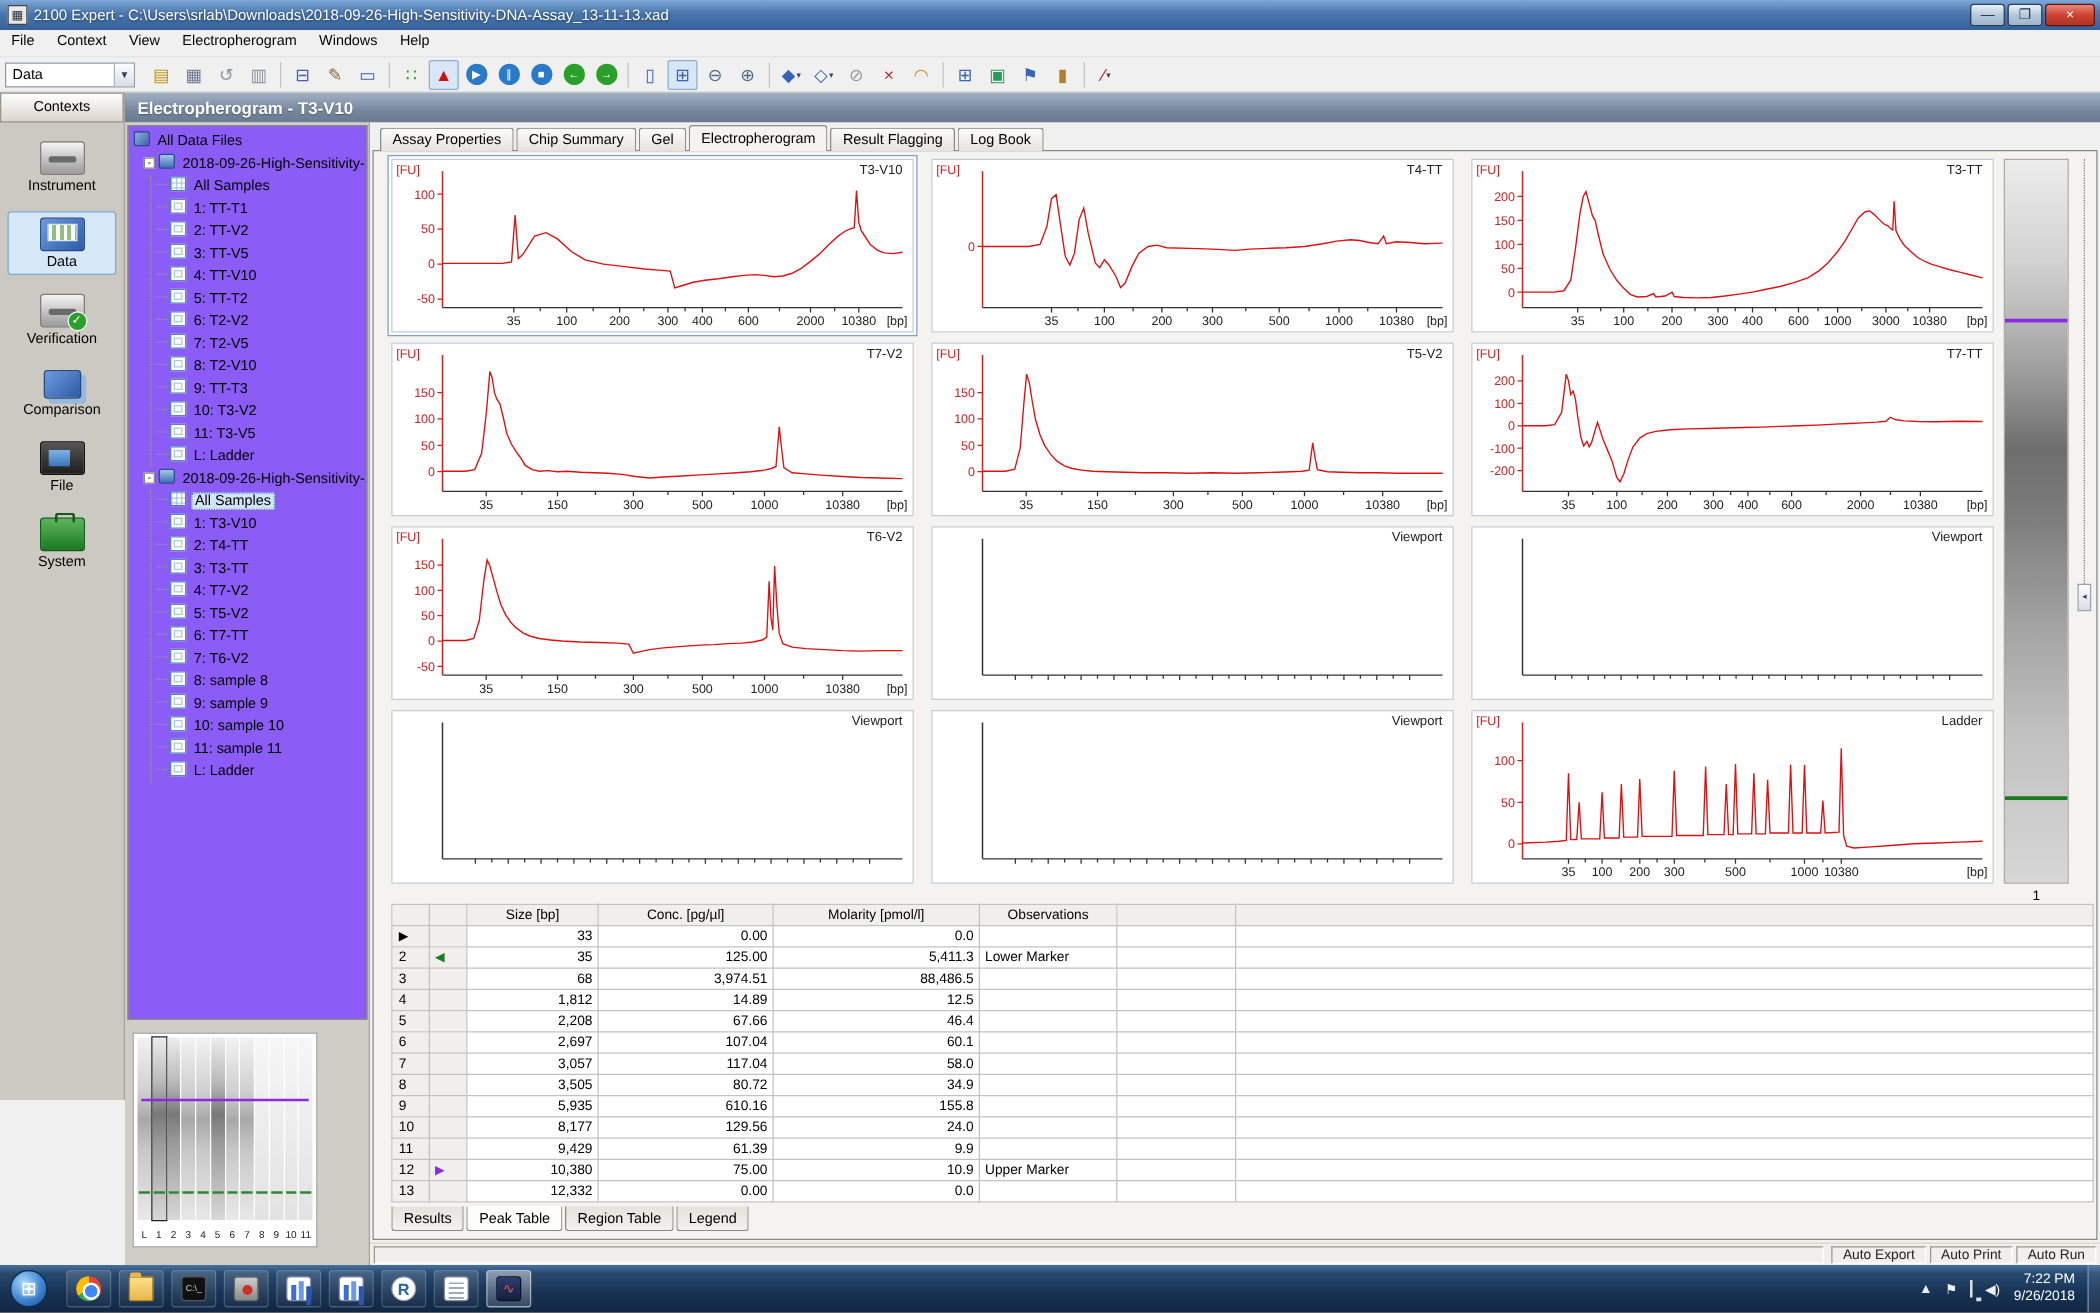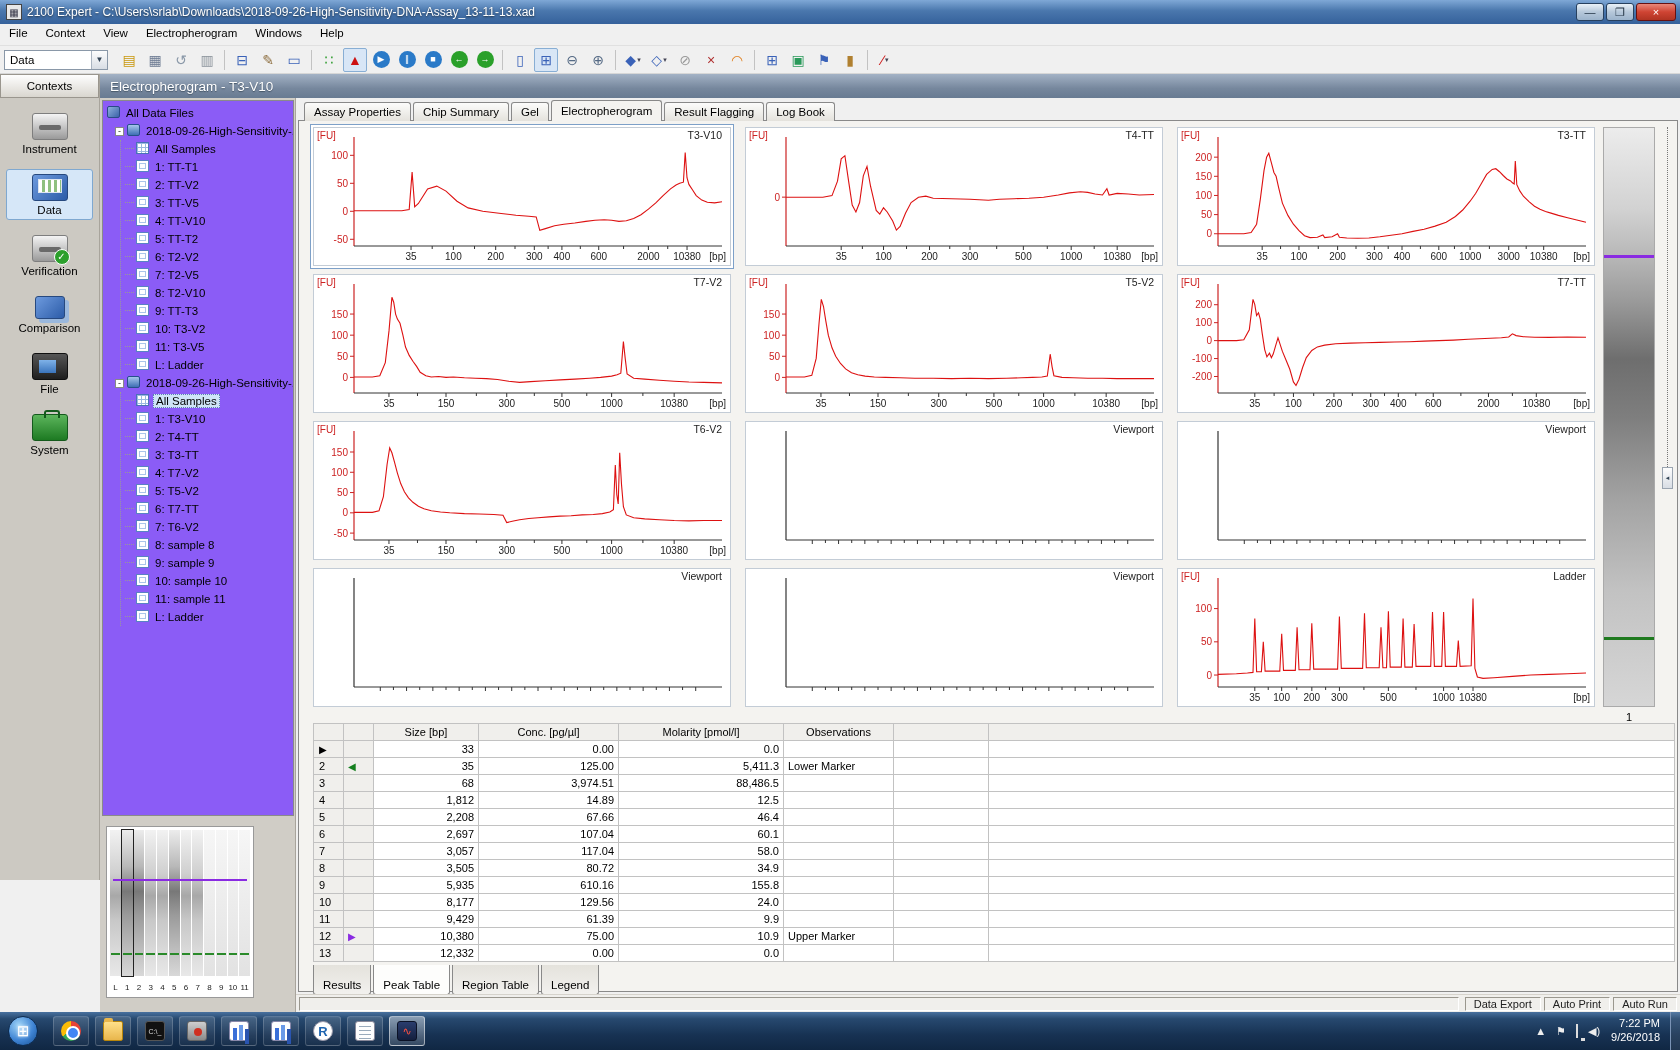--- a/index.html
+++ b/index.html
@@ -29,21 +29,21 @@
   .tb-btn{width:24px;height:24px;margin:0 1px;border:1px solid transparent;border-radius:2px;
     display:flex;align-items:center;justify-content:center;position:relative;}
   .tb-btn.pressed{background:#d8e6f6;border-color:#88aed4;}
   .tb-g{font-size:14px;line-height:1;}
   .tb-g.circle{width:17px;height:17px;border-radius:50%;font-size:9px;display:flex;align-items:center;justify-content:center;color:#fff;}
   .tb-dd{font-size:7px;color:#445;margin-left:1px;}
   .tb-sep{width:1px;height:20px;background:#c2c2c2;margin:0 4px;}
   
   .mdi-header{position:absolute;left:100px;top:74px;width:1580px;height:24px;
     background:linear-gradient(#a3b2c5,#76879d 60%,#687b92);display:flex;align-items:center;
-    color:#fff;font-weight:normal;font-size:13.5px;padding-left:10px;text-shadow:0 1px 1px #456;}
+    color:#fff;font-weight:bold;font-size:13.5px;padding-left:10px;text-shadow:0 1px 1px #456;}
   
   .sidebar{position:absolute;left:0;top:74px;width:100px;height:806px;background:#ccc9c2;border-right:1px solid #a8a49c;}
   .ctx-header{height:24px;background:linear-gradient(#fefefe,#d9d6cf);border:1px solid #9a968e;
     text-align:center;line-height:22px;font-size:11.5px;}
   .ctx-item{margin:10px 6px 0 6px;padding:4px 2px 3px 2px;text-align:center;border:1px solid transparent;border-radius:3px;}
   .ctx-item.sel{background:#d6e7f8;border-color:#7fa8d0;}
   .ctx-label{font-size:11.5px;margin-top:3px;}
   .cicon{width:36px;height:27px;border-radius:3px;position:relative;margin:0 auto;}
   .ci-instrument,.ci-verification{background:linear-gradient(#f4f4f4,#9a9a9a);border:1px solid #7e7e7e;}
   .ci-instrument:after,.ci-verification:before{content:"";position:absolute;left:6px;right:6px;top:11px;height:5px;background:#6a6a6a;border-radius:2px;}
@@ -105,21 +105,21 @@
   .ptable{position:absolute;left:14px;top:602px;width:1362px;border-collapse:collapse;table-layout:fixed;
     font-size:11px;background:#fff;}
   .ptable td,.ptable th{border:1px solid #c2c2c2;height:17px;padding:0 4px;overflow:hidden;white-space:nowrap;font-weight:normal;}
   .ptable th{background:#f0efec;text-align:center;}
   .ptable td.hd{background:#f0efec;}
   .ptable td.num{text-align:left;padding-left:5px;}
   .ptable td.r{text-align:right;}
   .mk{font-size:10px;line-height:1;}
   
   .btabs{position:absolute;left:14px;top:844px;display:flex;}
-  .btab{padding:14px 9px 3px 9px;border:1px solid #898989;border-top:none;border-radius:0 0 3px 3px;
+  .btab{padding:4px 9px 3px 9px;border:1px solid #898989;border-top:none;border-radius:0 0 3px 3px;
     background:linear-gradient(#e4e2dc,#f2f1ee);margin-right:2px;font-size:11.5px;}
   .btab.active{background:#fdfdfc;}
   .statusbar{position:absolute;left:296px;top:994px;width:1384px;height:18px;background:#f0efec;
     display:flex;align-items:center;border-top:1px solid #d6d3cc;padding:0 3px;}
   .st-long{flex:1;height:14px;border:1px solid;border-color:#9a978e #fff #fff #9a978e;margin-right:3px;}
   .st-cell{height:14px;border:1px solid;border-color:#9a978e #fff #fff #9a978e;font-size:11px;
     padding:0 8px;line-height:13px;margin-left:3px;color:#222;}
   
   .taskbar{position:absolute;left:0;top:1012px;width:1680px;height:38px;
     background:linear-gradient(#48719f 0%,#27496f 18%,#173253 60%,#102743 100%);display:flex;align-items:center;}
@@ -1022,21 +1022,21 @@
           <div class="btab active">Peak Table</div>
           <div class="btab">Region Table</div>
           <div class="btab">Legend</div>
         </div>
     </div>
   </div>
 
   <div class="statusbar">
     <div class="st-long"></div>
     <div style="display:flex;">
-        <div class="st-cell">Data Export</div>
+        <div class="st-cell">Auto Export</div>
         <div class="st-cell">Auto Print</div>
         <div class="st-cell">Auto Run</div>
       </div>
   </div>
 
   <div class="taskbar">
     <div class="orb">⊞</div>
     <div style="display:flex;align-items:center;">
         <div class="task-ico">
           <div class="tg tg-chrome"></div>

